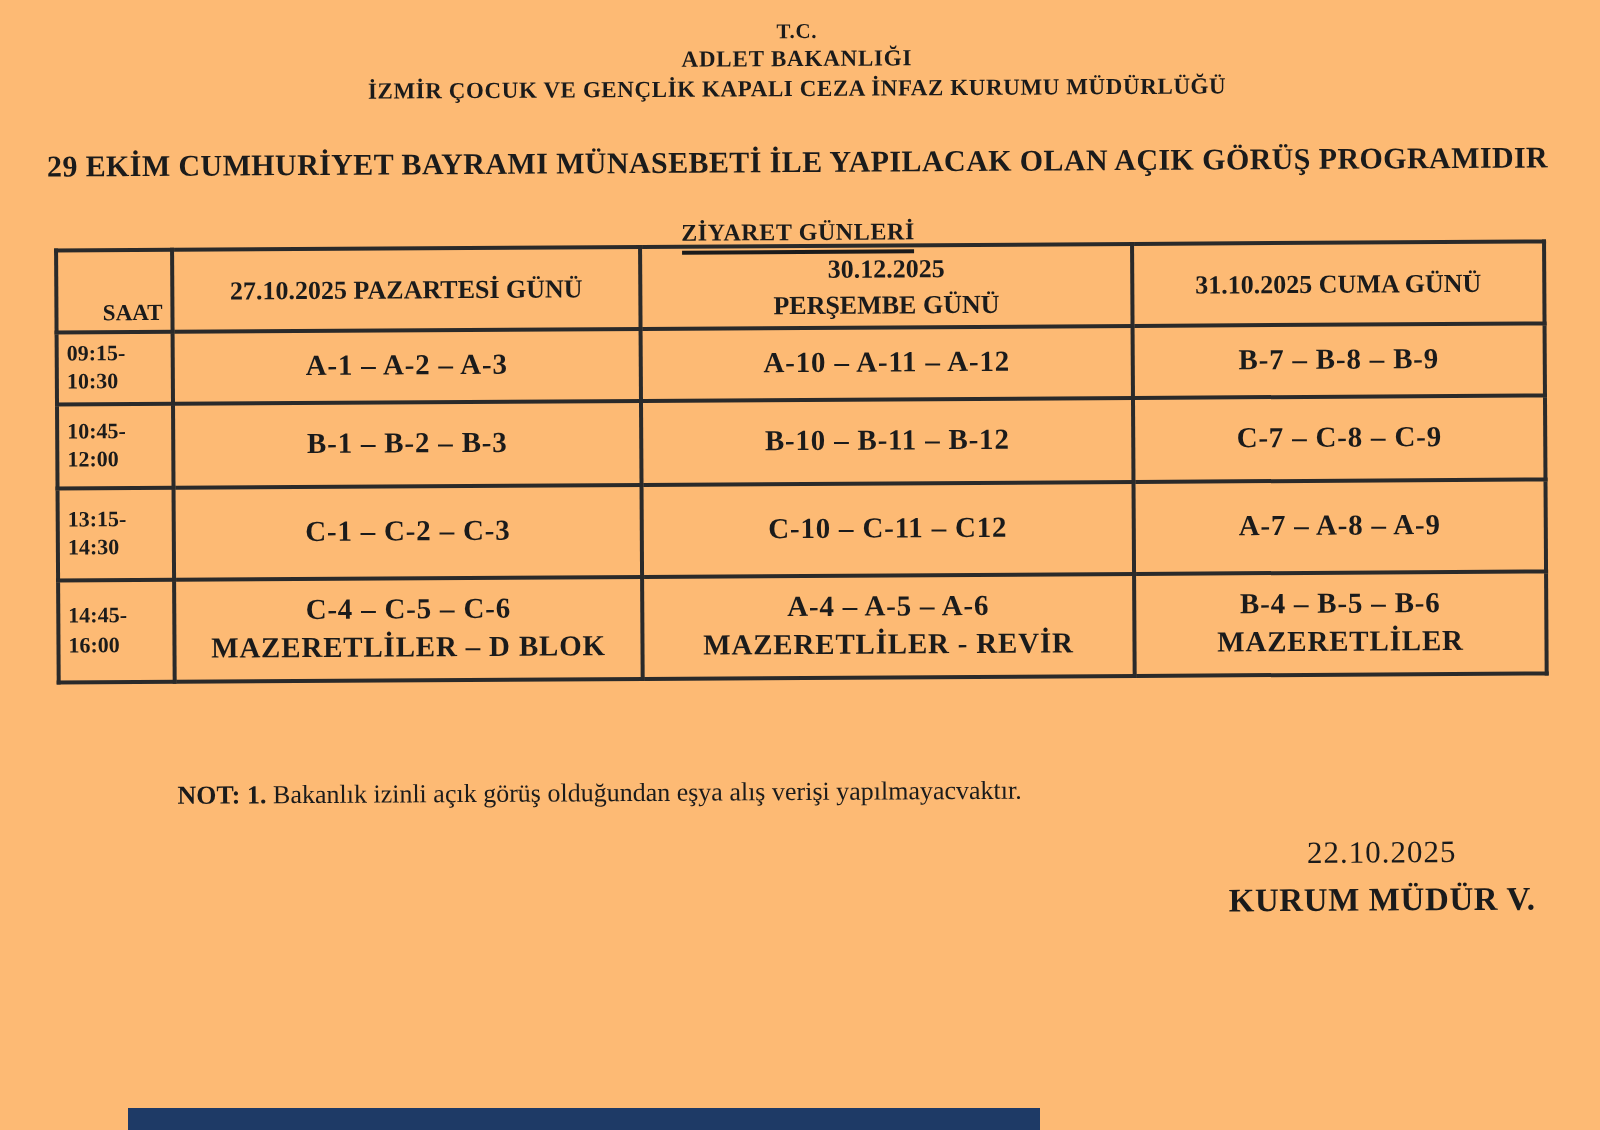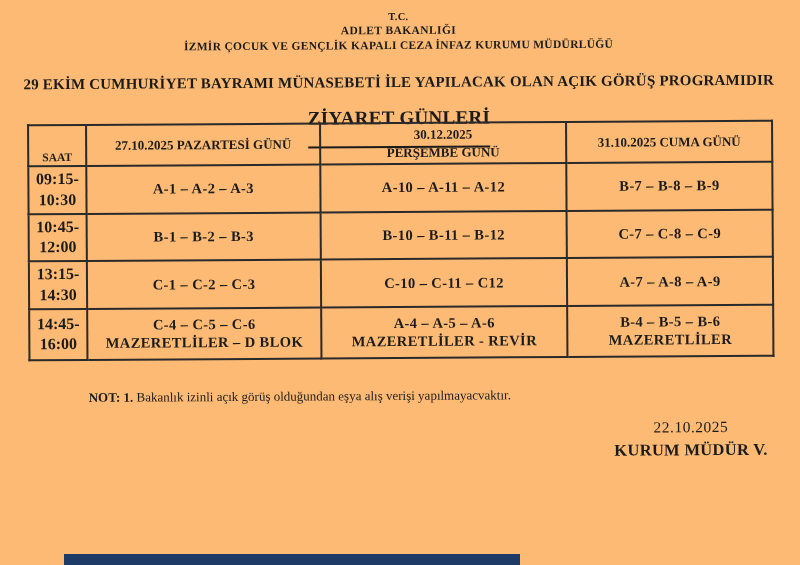--- a/index.html
+++ b/index.html
@@ -9,35 +9,35 @@
     color:#1b1b1b;overflow:hidden;margin:0 auto;
   }
   .doc{position:absolute;inset:0;transform:rotate(-0.35deg);}
   .center{text-align:center;}
   .hdr{margin-top:10px;line-height:1.25;}
   .hdr .l1{font-weight:bold;font-size:10.5px;letter-spacing:.3px;}
   .hdr .l2{font-weight:bold;font-size:11.5px;letter-spacing:.4px;}
   .hdr .l3{font-weight:bold;font-size:11.5px;letter-spacing:.3px;}
   .title{margin-top:22px;font-weight:bold;font-size:15px;letter-spacing:.2px;}
   .subtitle-wrap{margin-top:16px;}
-  .subtitle{display:inline-block;font-weight:bold;font-size:19px;
-    border-bottom:2px solid #1b1b1b;padding-bottom:17px;letter-spacing:.3px;}
+  .subtitle{display:inline-block;font-weight:bold;font-size:12px;
+    border-bottom:2px solid #1b1b1b;padding-bottom:1px;letter-spacing:.3px;}
   table.sched{
     position:absolute;left:28px;top:122px;width:744px;
     border-collapse:collapse;table-layout:fixed;
   }
   table.sched td{border:2px solid #2a2a2a;padding:2px 4px;vertical-align:middle;}
   col.c-saat{width:58px;}
   col.c-mon{width:234px;}
   col.c-thu{width:246px;}
   col.c-fri{width:206px;}
-  .th-saat{vertical-align:bottom !important;text-align:center;
+  .th-saat{vertical-align:bottom !important;text-align:right;
     font-weight:bold;font-size:11.5px;padding-bottom:3px;}
   .th-day{text-align:center;font-weight:bold;font-size:13px;line-height:1.35;}
-  .td-time{text-align:center;font-weight:bold;font-size:16px;line-height:1.3;}
+  .td-time{font-weight:bold;font-size:11px;line-height:1.3;}
   .td-codes{text-align:center;font-weight:bold;font-size:14.5px;
     letter-spacing:.4px;line-height:1.3;}
   .r-hdr{height:41px;} .r1{height:36px;} .r2{height:42px;}
   .r3{height:46px;} .r4{height:51px;}
   .line{display:block;}
   .note{position:absolute;left:88px;top:388px;font-size:13px;width:620px;}
   .note b{font-weight:bold;margin-top:20px;}
   .sign{position:absolute;left:590px;top:420px;width:200px;text-align:center;}
   .sign .date{font-size:15.5px;letter-spacing:.5px;}
   .sign .name{font-weight:bold;font-size:16.5px;margin-top:4px;letter-spacing:.3px;}

